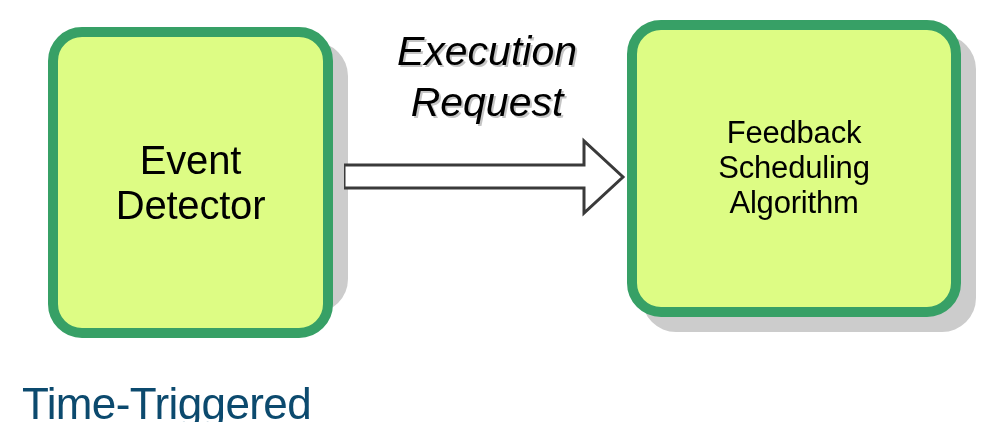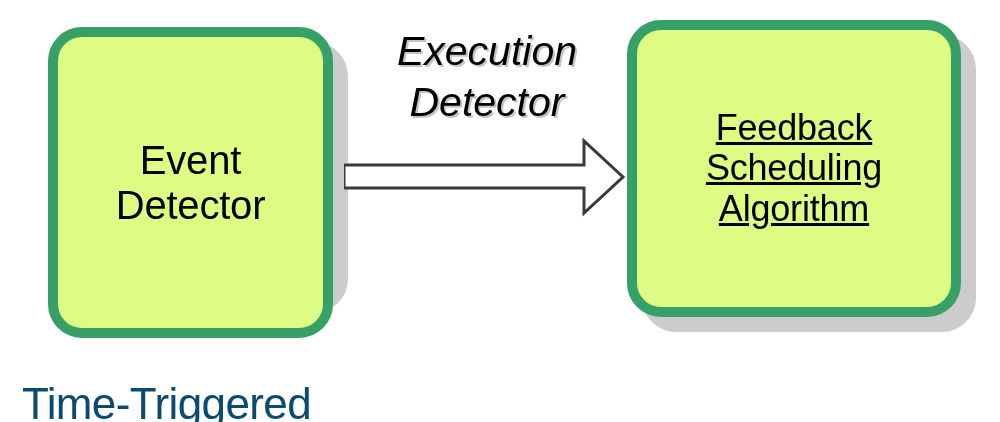--- a/index.html
+++ b/index.html
@@ -66,21 +66,21 @@
     height: 297px;
     border-width: 10px;
     border-radius: 34px;
   }
   #node-feedback-scheduler-shadow {
     left: 642px;
     top: 35px;
     width: 334px;
     height: 297px;
   }
-  #node-feedback-scheduler .node-label { font-size: 36px; text-decoration: underline; }
+  #node-feedback-scheduler .node-label { font-size: 31px; }
 
   
   #arrow-execution-request {
     position: absolute;
     left: 344px;
     top: 136px;
     width: 286px;
     height: 84px;
   }
   #arrow-execution-request svg { display: block; }
@@ -117,21 +117,21 @@
 
 <div id="canvas">
 
   <div id="node-event-detector-shadow" class="node-shadow"></div>
   <div id="node-event-detector" class="node">
     <span class="node-label">Event
 Detector</span>
   </div>
 
   <div id="edge-label-execution-request">Execution
-Detector</div>
+Request</div>
 
   <div id="arrow-execution-request">
     <svg width="286" height="84" viewBox="0 0 286 84" xmlns="http://www.w3.org/2000/svg">
       <polygon points="0,29 240,29 240,5 279,41 240,77 240,52 0,52" fill="#ffffff" stroke="#3a3a3a" stroke-width="3" stroke-linejoin="miter"></polygon>
     </svg>
   </div>
 
   <div id="node-feedback-scheduler-shadow" class="node-shadow"></div>
   <div id="node-feedback-scheduler" class="node">
     <span class="node-label">Feedback

